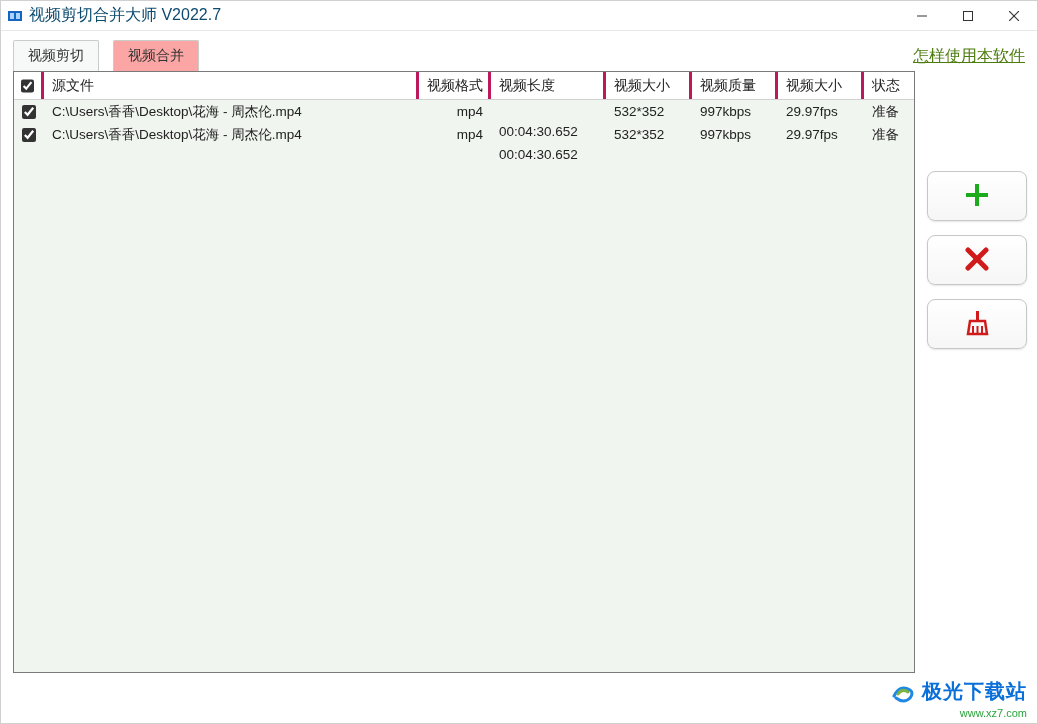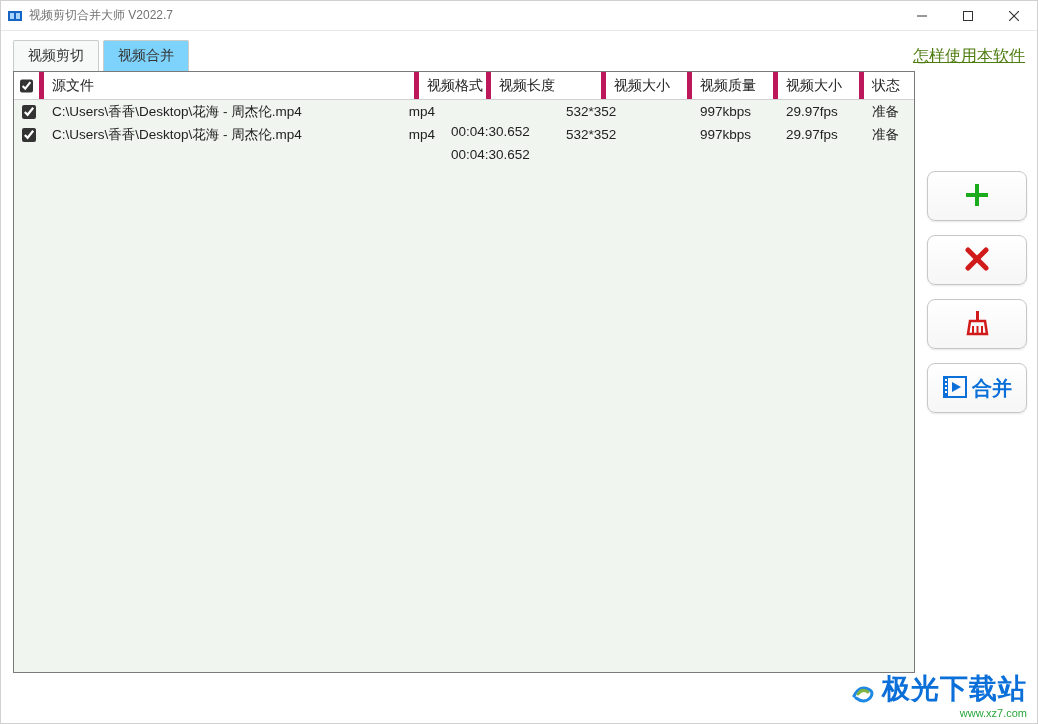--- a/index.html
+++ b/index.html
@@ -20,21 +20,21 @@
     display: flex;
     align-items: center;
     padding-left: 6px;
     border-bottom: 1px solid #e8e8e8;
   }
   .titlebar .app-icon {
     width: 16px; height: 16px;
     margin-right: 6px;
     display: inline-flex;
   }
-  .titlebar .title-text { font-size: 12px; color: #737373; }
+  .titlebar .title-text { font-size: 16px; color: #0c4a6e; }
   .win-controls {
     margin-left: auto;
     display: flex;
     height: 100%;
   }
   .win-btn {
     width: 46px;
     height: 100%;
     display: flex;
     align-items: center;
@@ -46,35 +46,35 @@
 
   
   .toprow {
     display: flex;
     align-items: flex-end;
     padding: 6px 12px 0 12px;
     height: 40px;
   }
   .tabs {
     display: flex;
-    gap: 0;
+    gap: 10px;
   }
   .tab {
     padding: 6px 14px;
     font-size: 14px;
     background: #f7f9f8;
     border: 1px solid #c9cdca;
     border-bottom: none;
     margin-right: 4px;
     border-radius: 2px 2px 0 0;
     color: #333;
     cursor: default;
   }
   .tab.active {
-    background: #7dd3fc;
+    background: #fca5a5;
     position: relative;
     z-index: 2;
   }
   .help-link {
     margin-left: auto;
     font-size: 16px;
     color: #4d7c0f;
     text-decoration: underline;
     cursor: pointer;
     padding-bottom: 4px;
@@ -95,21 +95,21 @@
   .table-header {
     display: flex;
     background: #ffffff;
     border-bottom: 1px solid #d0d0d0;
     height: 28px;
   }
   .th {
     padding: 5px 8px;
     font-size: 14px;
     color: #222;
-    border-right: 5px solid #be185d;
+    border-right: 3px solid #be185d;
     display: flex;
     align-items: center;
     white-space: nowrap;
   }
   .th:last-child { border-right: none; }
   .col-check { width: 30px; justify-content: center; }
   .col-src   { flex: 1; }
   .col-fmt   { width: 72px; }
   .col-dur   { width: 115px; }
   .col-size  { width: 86px; }
@@ -132,21 +132,21 @@
   .td {
     padding: 2px 8px;
     white-space: nowrap;
     overflow: hidden;
   }
   .td.col-check { width: 30px; display:flex; justify-content:center; }
   .td.col-src   { flex: 1; }
   .td.col-fmt   { width: 72px; text-align: right; }
   .td.col-dur   { width: 115px; margin-top: 39px; }
   .td.col-size  { width: 86px; }
-  .td.col-qual  { width: 86px; margin-left: 48px; }
+  .td.col-qual  { width: 86px; }
   .td.col-fps   { width: 86px; }
   .td.col-stat  { width: 50px; }
 
   input[type="checkbox"] {
     width: 14px; height: 14px;
     accent-color: #333;
   }
 
   
   .sidebar-btns {
@@ -177,21 +177,21 @@
 
   
   .footer-logo {
     position: absolute;
     right: 10px;
     bottom: 4px;
     text-align: right;
     line-height: 1.1;
   }
   .footer-logo .brand {
-    font-size: 28px;
+    font-size: 20px;
     font-weight: bold;
     color: #0a6fd8;
     letter-spacing: 1px;
   }
   .footer-logo .url {
     font-size: 11px;
     color: #2aa53a;
   }
   .footer-logo .swirl {
     display: inline-block;
@@ -302,34 +302,20 @@
     <span>
       <svg width="28" height="28" viewBox="0 0 28 28">
         <rect x="13" y="2" width="3" height="10" fill="#d11b1b"></rect>
         <path d="M7 12 L22 12 L24 25 L5 25 Z" fill="none" stroke="#d11b1b" stroke-width="2.5"></path>
         <line x1="10" y1="17" x2="10" y2="25" stroke="#d11b1b" stroke-width="2"></line>
         <line x1="14.5" y1="17" x2="14.5" y2="25" stroke="#d11b1b" stroke-width="2"></line>
         <line x1="19" y1="17" x2="19" y2="25" stroke="#d11b1b" stroke-width="2"></line>
       </svg>
     </span>
   </div>
-  <div class="side-btn">
-    <span>
-      <svg width="26" height="26" viewBox="0 0 26 26">
-        <rect x="2" y="3" width="22" height="20" fill="none" stroke="#0a6fd8" stroke-width="2"></rect>
-        <rect x="2" y="3" width="4" height="20" fill="#0a6fd8"></rect>
-        <rect x="3" y="5" width="2" height="2" fill="#fff"></rect>
-        <rect x="3" y="9" width="2" height="2" fill="#fff"></rect>
-        <rect x="3" y="13" width="2" height="2" fill="#fff"></rect>
-        <rect x="3" y="17" width="2" height="2" fill="#fff"></rect>
-        <polygon points="10,8 10,18 19,13" fill="#0a6fd8"></polygon>
-      </svg>
-    </span>
-    <span class="lbl" style="color:#0a6fd8">合并</span>
-  </div>
 </div>
 
 <div class="footer-logo">
   <div>
     <span class="swirl">
       <svg width="26" height="22" viewBox="0 0 26 22">
         <path d="M4 14 Q10 2 20 8 Q24 11 20 16 Q14 22 6 16" fill="none" stroke="#1e88e5" stroke-width="3" stroke-linecap="round"></path>
         <path d="M8 12 Q12 6 18 10" fill="none" stroke="#7cb342" stroke-width="3" stroke-linecap="round"></path>
       </svg>
     </span>

